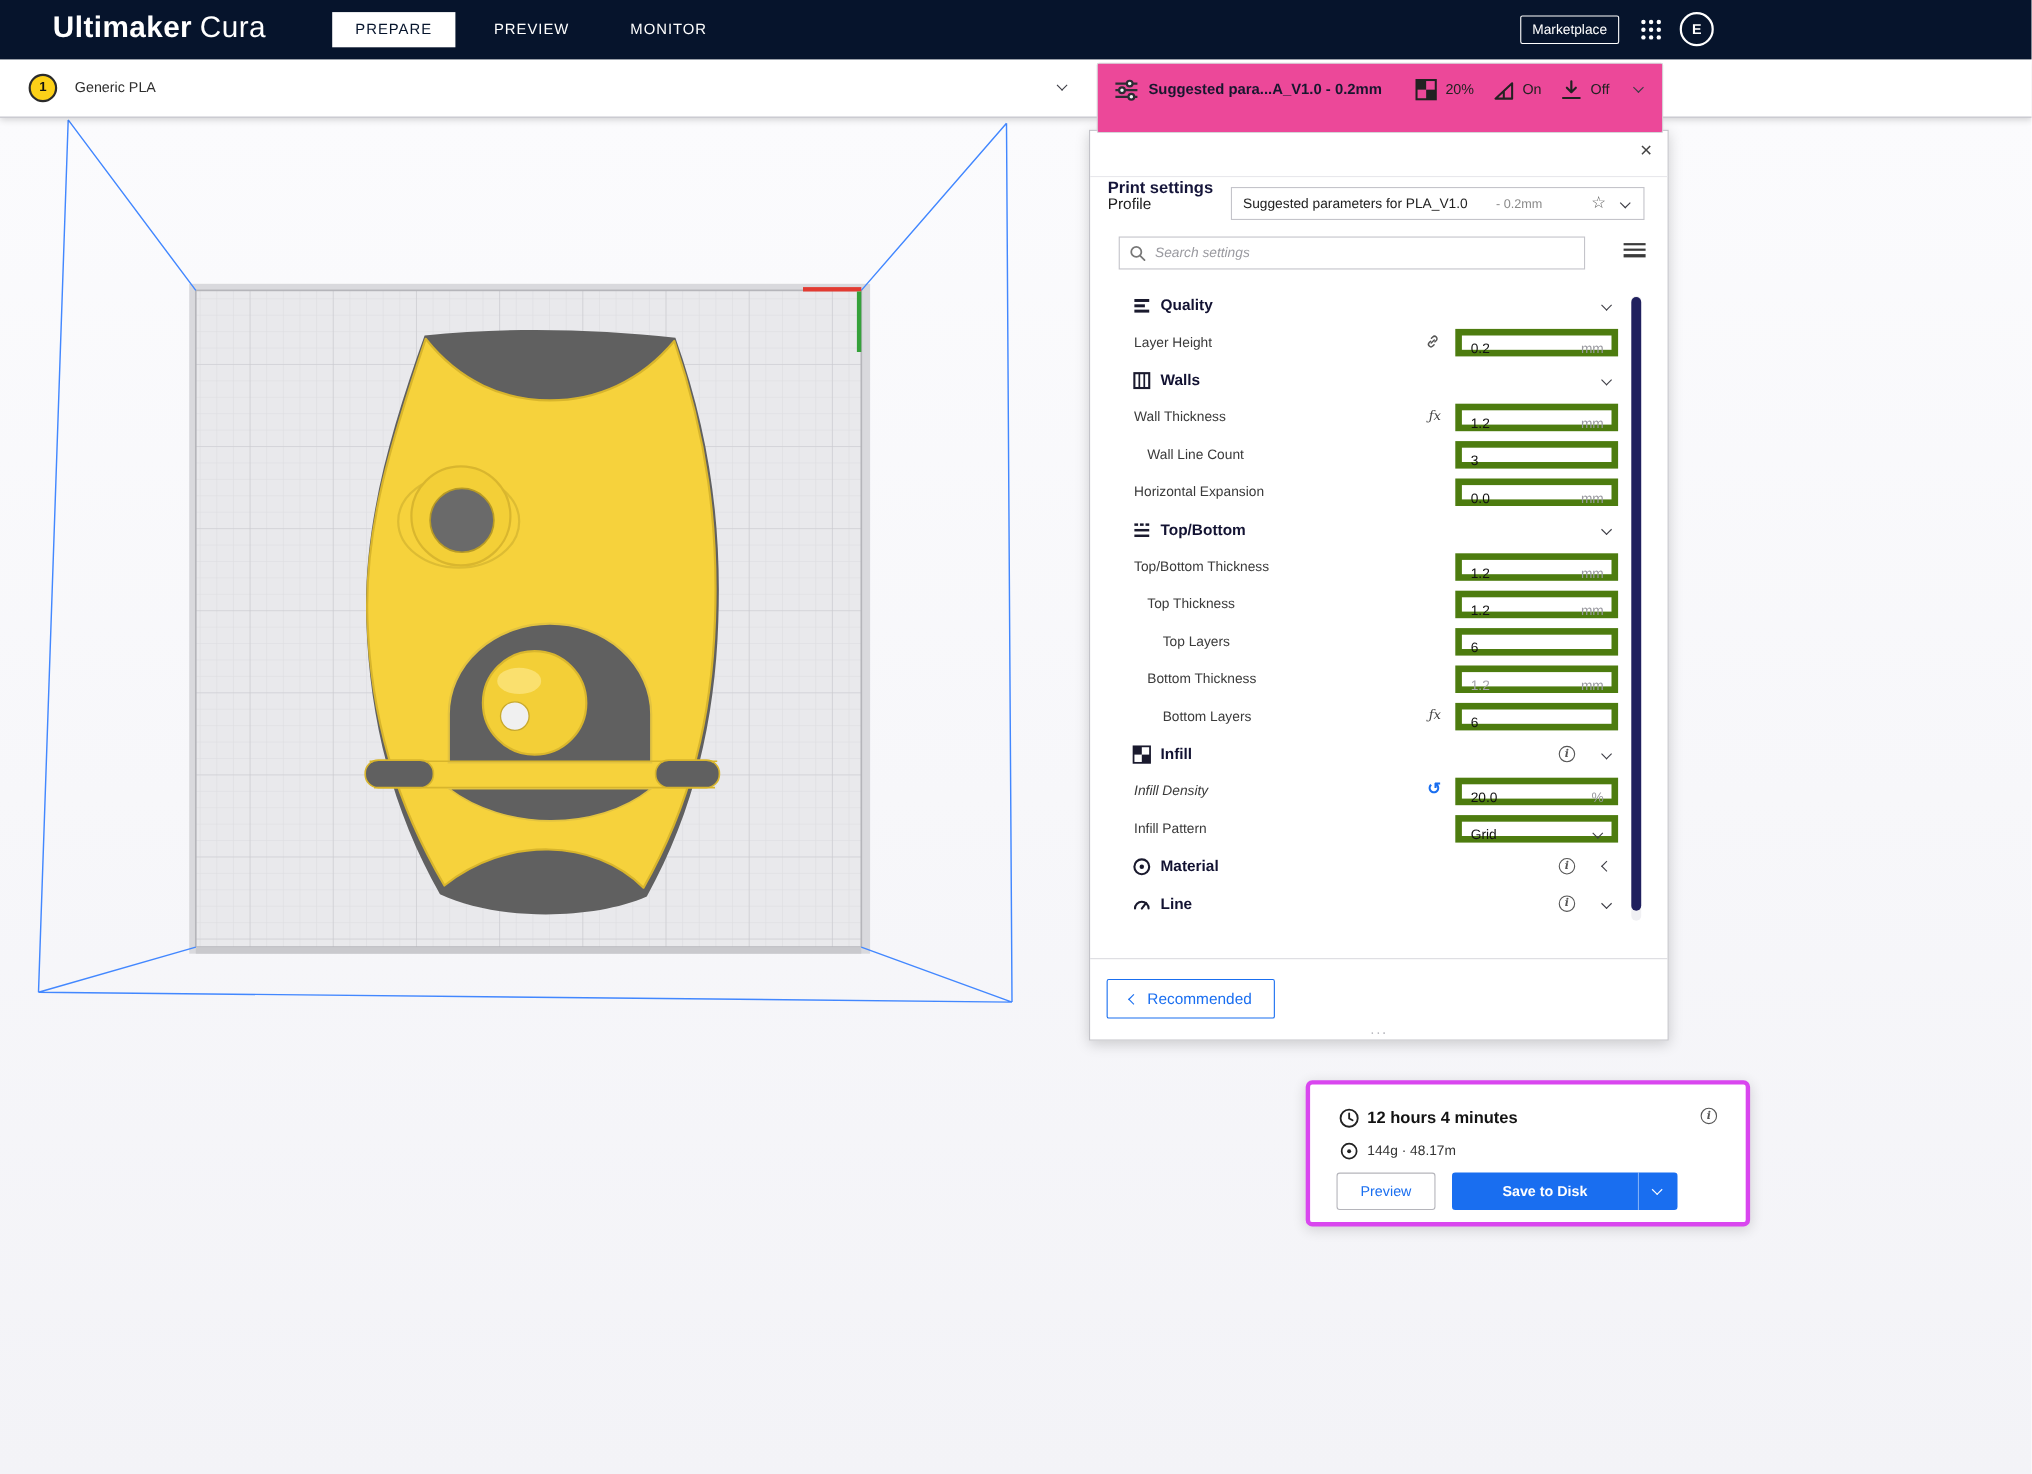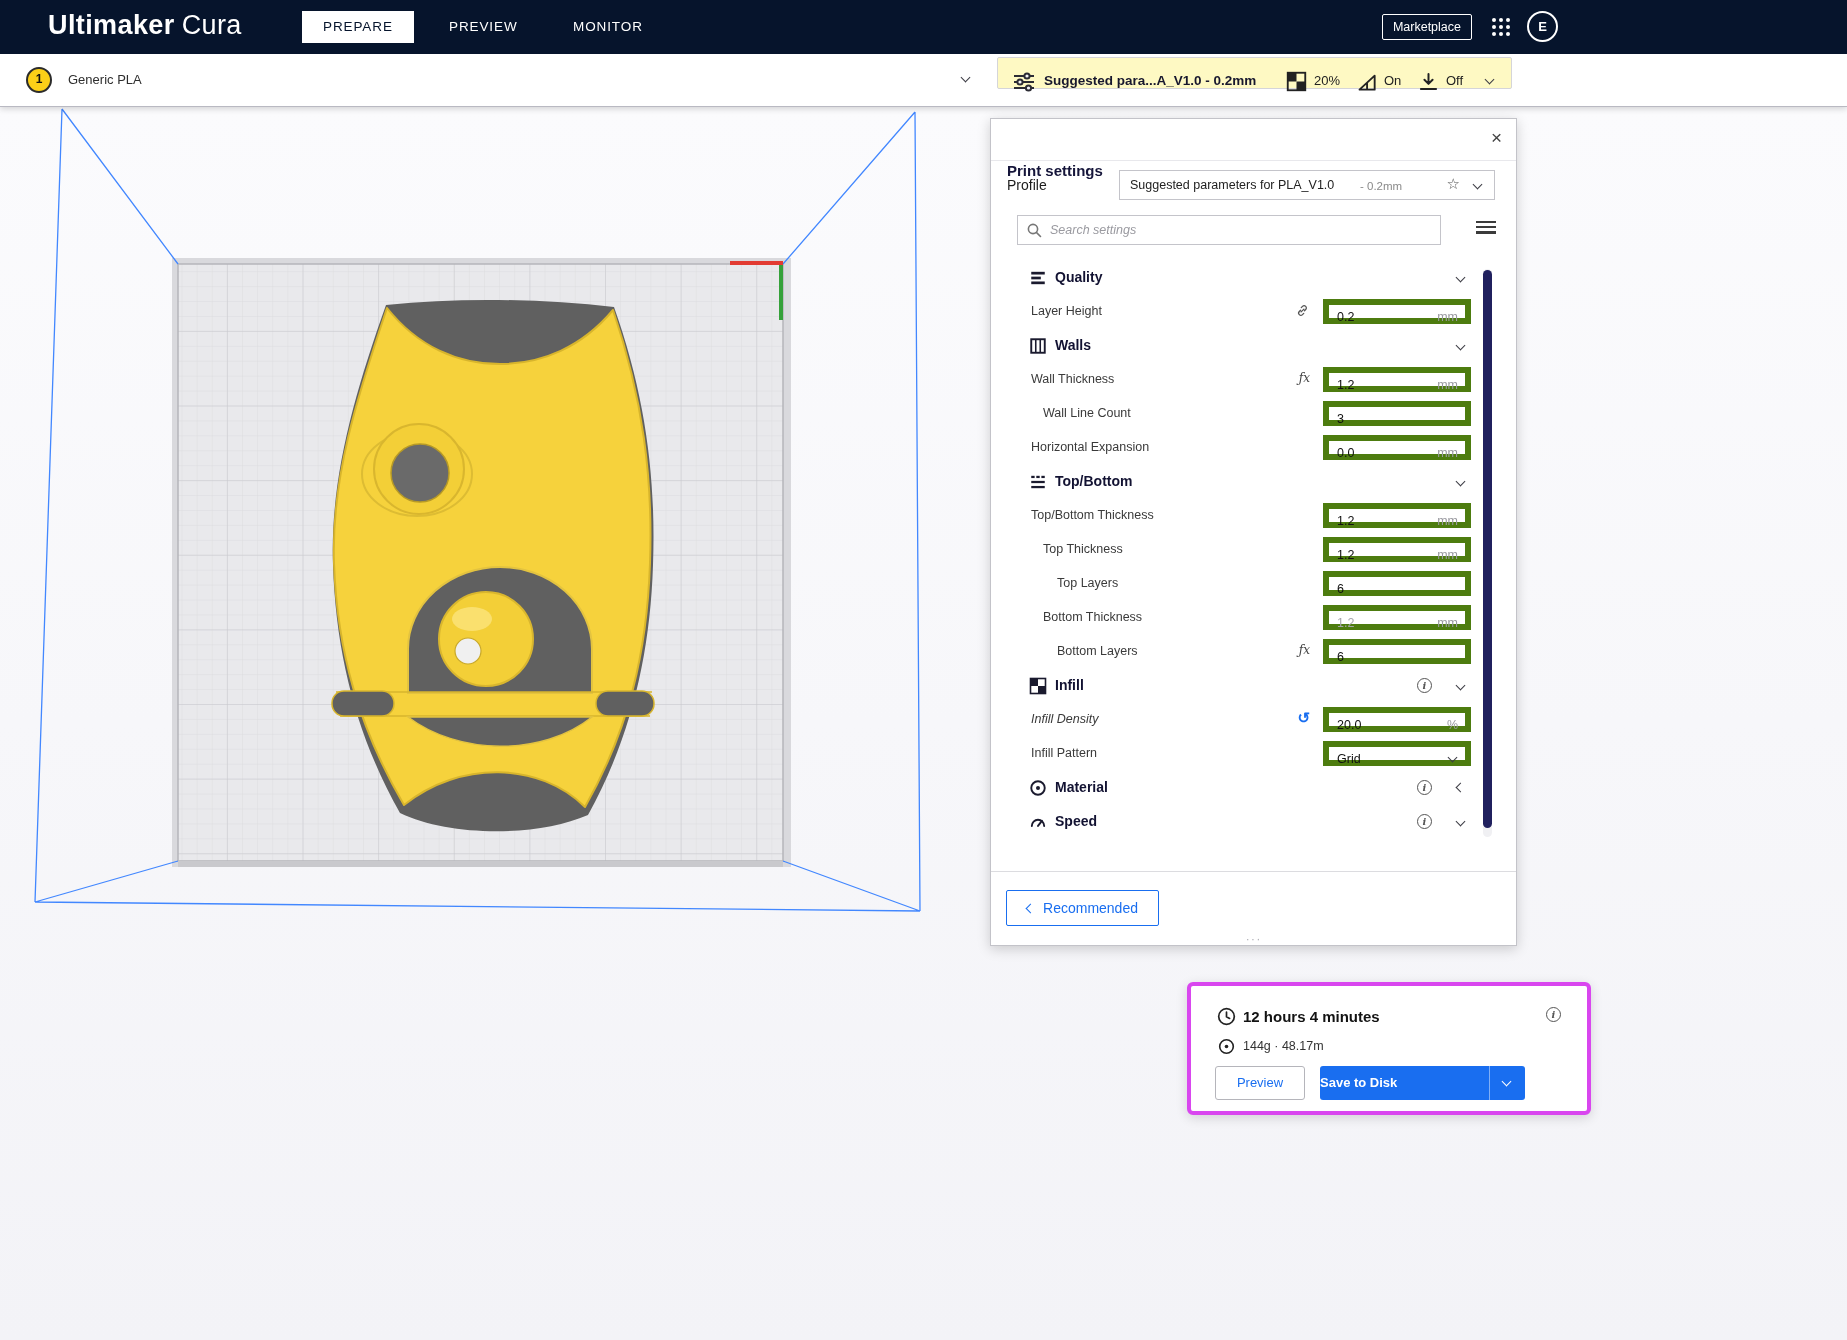--- a/index.html
+++ b/index.html
@@ -25,21 +25,21 @@
             border-radius:50%; color:#fff; text-align:center; line-height:27px; font-size:13px; font-weight:700; cursor:pointer; }
   
   .configbar { position:absolute; left:0; top:54px; width:1847px; height:53px; background:#fff;
                border-bottom:1px solid #b9b9c2; box-shadow:0 2px 6px rgba(0,0,0,.16); z-index:25; }
   .mat-select { position:absolute; left:0; top:0; width:990px; height:52px; cursor:pointer; }
   .ext-badge { position:absolute; left:26px; top:13px; width:26px; height:26px; border-radius:50%;
                background:#fcd018; border:2.5px solid #2b2b2b; color:#111; font-size:12px; font-weight:700;
                text-align:center; line-height:21px; }
   .mat-name { position:absolute; left:68px; top:18px; font-size:13px; color:#2e2e2e; }
   .mat-chev { position:absolute; left:962px; top:20px; }
-  .sum-bar { position:absolute; left:997px; top:3px; width:515px; height:32px; background:#fef9c3;
+  .sum-bar { position:absolute; left:997px; top:3px; width:515px; height:64px; background:#ec4899;
              border:1px solid #d5d5d9; border-radius:2px; cursor:pointer; }
   .sum-sliders { position:absolute; left:14px; top:12px; }
   .sum-profile { position:absolute; left:46px; top:15px; font-size:13.5px; font-weight:600; color:#17172e; }
   .sum-ic1 { position:absolute; left:288px; top:13px; }
   .sum-infill { position:absolute; left:316px; top:15px; font-size:13px; color:#222; }
   .sum-ic2 { position:absolute; left:358px; top:13px; }
   .sum-support { position:absolute; left:386px; top:15px; font-size:13px; color:#222; }
   .sum-ic3 { position:absolute; left:420px; top:13px; }
   .sum-adhesion { position:absolute; left:448px; top:15px; font-size:13px; color:#222; }
   .sum-chev { position:absolute; left:488px; top:18px; }
@@ -114,21 +114,21 @@
   .c-clock { position:absolute; left:26px; top:21px; }
   .c-time { position:absolute; left:52px; top:22px; font-size:15px; font-weight:700; color:#131313; }
   .c-info { position:absolute; right:26px; top:21px; }
   .c-spool { position:absolute; left:27px; top:52px; }
   .c-mat { position:absolute; left:52px; top:53px; font-size:12.5px; color:#333; }
   .c-preview { position:absolute; left:24px; top:80px; width:90px; height:34px; border:1px solid #b5b5bb;
                background:#fff; color:#196ef0; font-size:13px; border-radius:3px; text-align:center;
                line-height:32px; cursor:pointer; }
   .c-save { position:absolute; left:129px; top:80px; width:205px; height:34px; background:#196ef0;
             border-radius:3px; color:#fff; font-size:13px; cursor:pointer; }
-  .c-save-label { position:absolute; left:0; top:0; width:169px; line-height:34px; font-weight:600; }
+  .c-save-label { position:absolute; left:0; top:0; width:169px; text-align:center; line-height:34px; font-weight:600; }
   .c-save-chevbox { position:absolute; right:0; top:0; width:36px; height:34px;
                     border-left:1px solid rgba(255,255,255,.45); cursor:pointer; }
   .c-save-chevbox .chev { position:absolute; left:13px; top:12px; }
 </style>
 </head>
 <body>
 
 <div class="topbar">
   <div class="brand">
     <span class="b">Ultimaker</span><span class="l">Cura</span>
@@ -437,21 +437,21 @@
       <span class="chev chev-left cat-chev"></span>
     </div>
 
     <div class="cat">
       <span class="cat-ic">
         <svg width="18" height="18" viewBox="0 0 16 16">
           <path d="M2.5 11.5 a5.5 5.5 0 0 1 11 0" fill="none" stroke="#1a1a2e" stroke-width="1.7" stroke-linecap="round"></path>
           <line x1="8" y1="11.5" x2="11.5" y2="7" stroke="#1a1a2e" stroke-width="1.7" stroke-linecap="round"></line>
         </svg>
       </span>
-      <span class="cat-nm">Speed</span>
+      <span class="cat-nm">Line</span>
       <span class="cat-info info-i">i</span>
       <span class="chev cat-chev"></span>
     </div>
   </div>
 
   <div class="scrollbar">
     <div class="th"></div>
   </div>
 
   <div class="p-foot">

